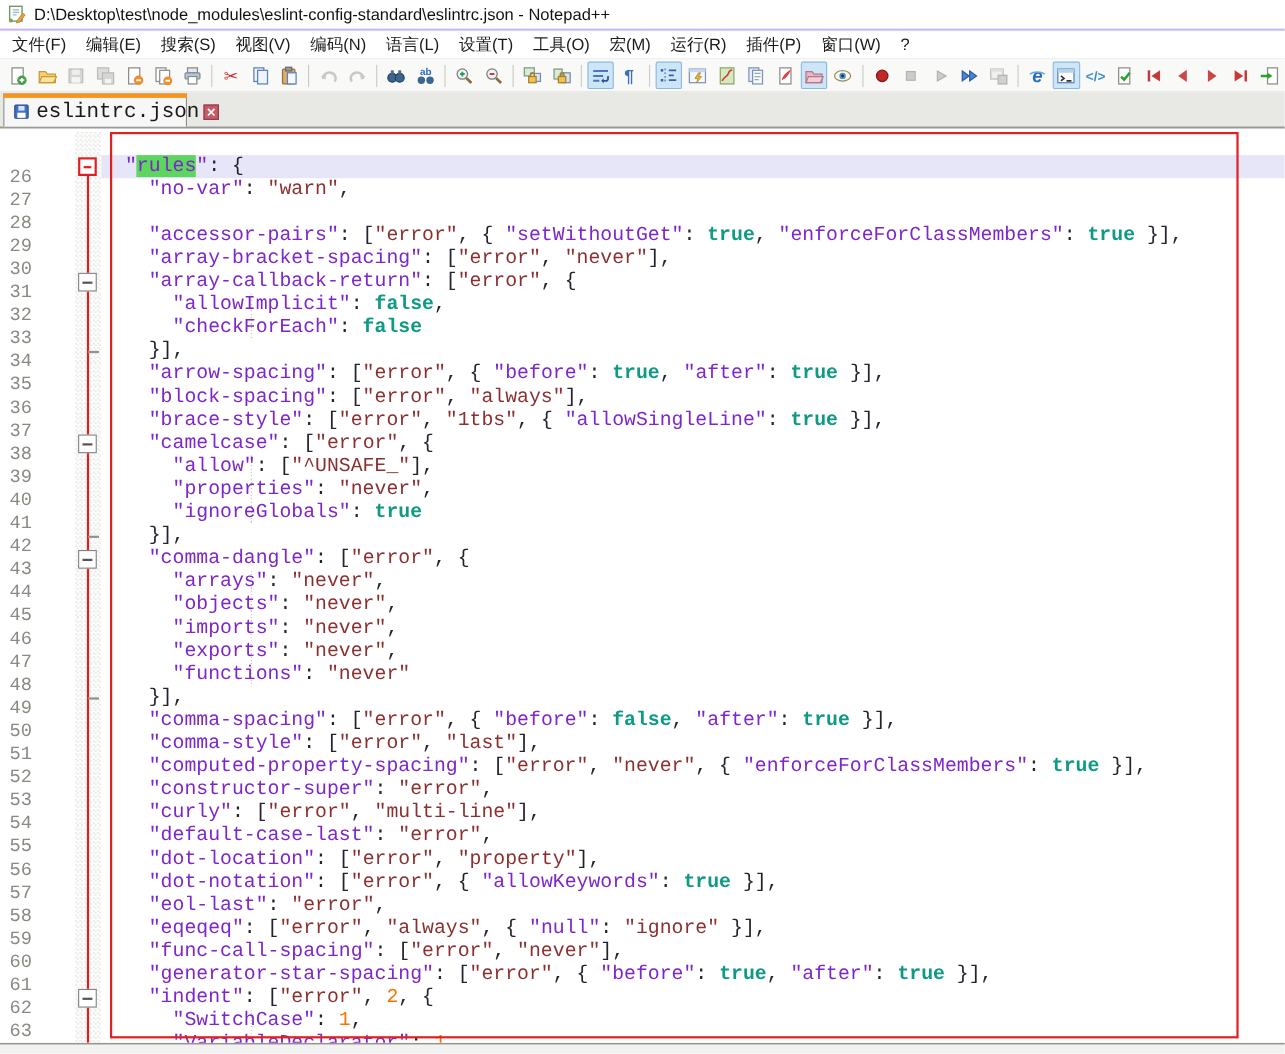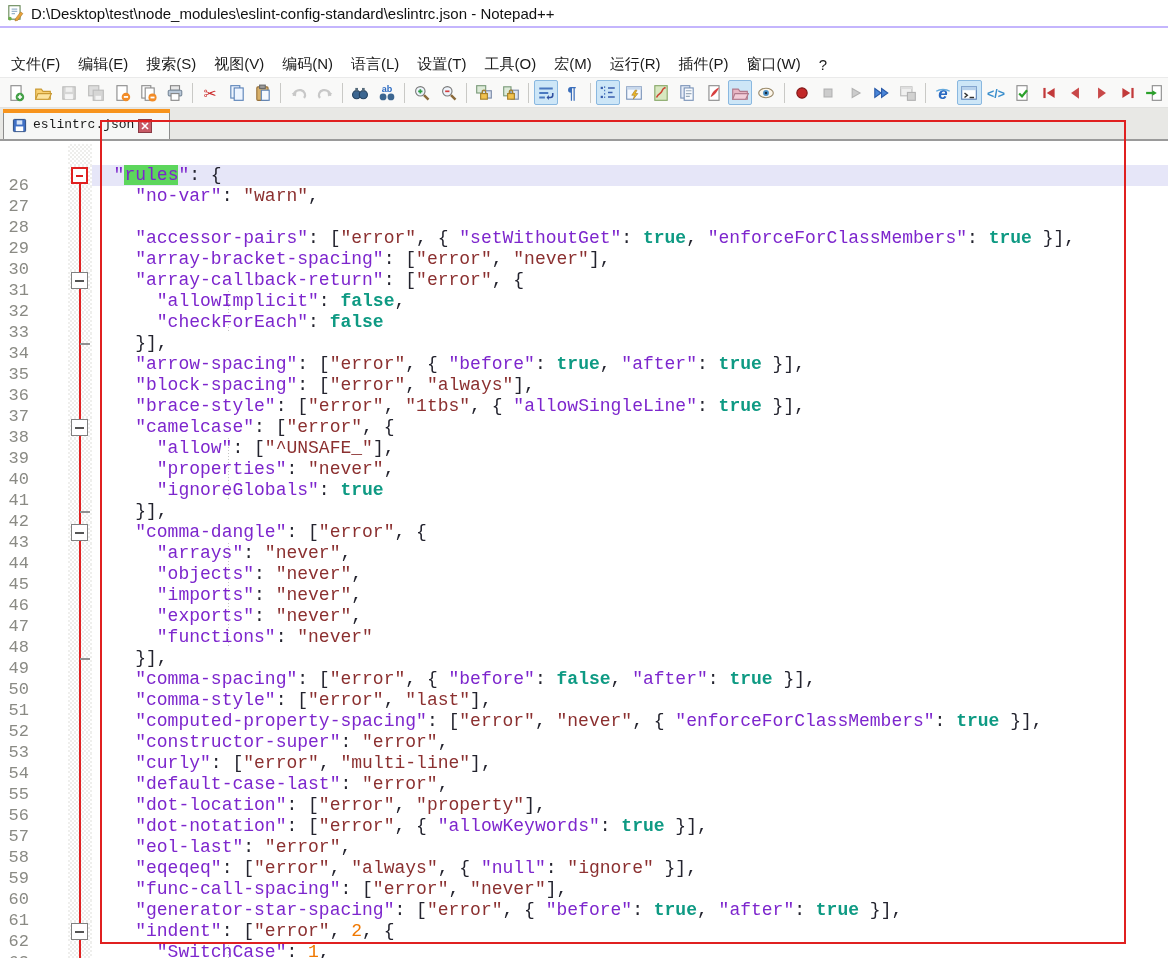--- a/index.html
+++ b/index.html
@@ -10,35 +10,35 @@
   html,body{margin:0;padding:0;}
   body{
     width:1168px;height:958px;overflow:hidden;position:relative;background:#fff;
     font-family:"Liberation Sans",sans-serif;
   }
   
   .titlebar{height:28px;background:#ffffff;display:flex;align-items:center;padding-left:6px;border-bottom:2px solid #c4b5fd;}
   .titlebar .appicon{width:18px;height:18px;margin-right:7px;flex:0 0 auto;}
   .titlebar .title{font-size:15px;color:#111;white-space:nowrap;}
   
-  .menubar{height:26px;background:#ffffff;display:flex;align-items:center;padding-left:2px;border-bottom:1px solid #eaeaea;margin-top:24px;}
+  .menubar{height:26px;background:#ffffff;display:flex;align-items:center;padding-left:2px;border-bottom:1px solid #eaeaea;}
   .menubar .mitem{font-size:15px;color:#1a1a1a;padding:2px 9px;white-space:nowrap;cursor:default;}
   
   .toolbar{height:30px;background:#f9f9f8;display:flex;align-items:center;padding-left:3px;border-bottom:1px solid #e2e2e0;}
   .tbtn{width:25px;height:25px;display:flex;align-items:center;justify-content:center;margin:0 1px;border:1px solid transparent;border-radius:2px;}
   .tbtn svg{width:18px;height:18px;}
   .tbtn.active{background:#cde6f7;border-color:#8ab8e0;}
   .tbtn.disabled svg{filter:grayscale(1) opacity(.55);}
   .tbsep{width:1px;height:20px;background:#c9c9c6;margin:0 4px;}
   
   .tabbar{height:33px;background:#e8e8e5;position:relative;border-bottom:2px solid #9a9a9a;}
   .tab{position:absolute;left:3px;top:1px;height:30px;width:167px;background:#f6f7f6;border:1px solid #8c8c8c;border-bottom:none;display:flex;align-items:center;padding:0 6px;}
   .tab::before{content:"";position:absolute;left:-1px;top:-1px;right:-1px;height:4px;background:#f7941d;}
   .tab .saveicon{width:15px;height:15px;margin:2px 6px 0 2px;flex:0 0 auto;}
-  .tab .tabtitle{font-family:"Liberation Mono",monospace;font-size:13px;color:#1a1a1a;white-space:nowrap;}
+  .tab .tabtitle{font-family:"Liberation Mono",monospace;font-size:19px;color:#1a1a1a;white-space:nowrap;}
   .tab .tclose{width:14px;height:14px;margin-left:4px;margin-top:2px;background:#c75a66;border:1px solid #8a3a44;display:flex;align-items:center;justify-content:center;flex:0 0 auto;}
   .tab .tclose svg{width:8px;height:8px;}
   
   .editor{position:relative;height:831px;overflow:hidden;background:#fff;padding-top:3px;}
   .row{display:flex;height:21px;}
   .gutter{width:68px;flex:0 0 auto;background:linear-gradient(to right,#ffffff 0,#ffffff 6px,#f4f4f1 6px);border-right:1px solid #a6a6a2;text-align:right;padding-right:38px;font-family:"Liberation Mono",monospace;font-size:17px;line-height:21px;color:#8a8a84;margin-top:31px;}
   .fold{width:24px;flex:0 0 auto;position:relative;background:conic-gradient(#eeeeec 25%,#ffffff 0 50%,#eeeeec 0 75%,#ffffff 0);background-size:4px 4px;}
   .code{flex:1 1 auto;white-space:pre;font-family:"Liberation Mono",monospace;font-size:18px;line-height:21px;color:var(--punct);}
   .code.cur{background:var(--caretline);}
   .code.g{background-image:repeating-linear-gradient(to bottom,#c4c4c4 0 1px,transparent 1px 3px);background-size:1px 21px;background-position:136px 0;background-repeat:no-repeat;}

